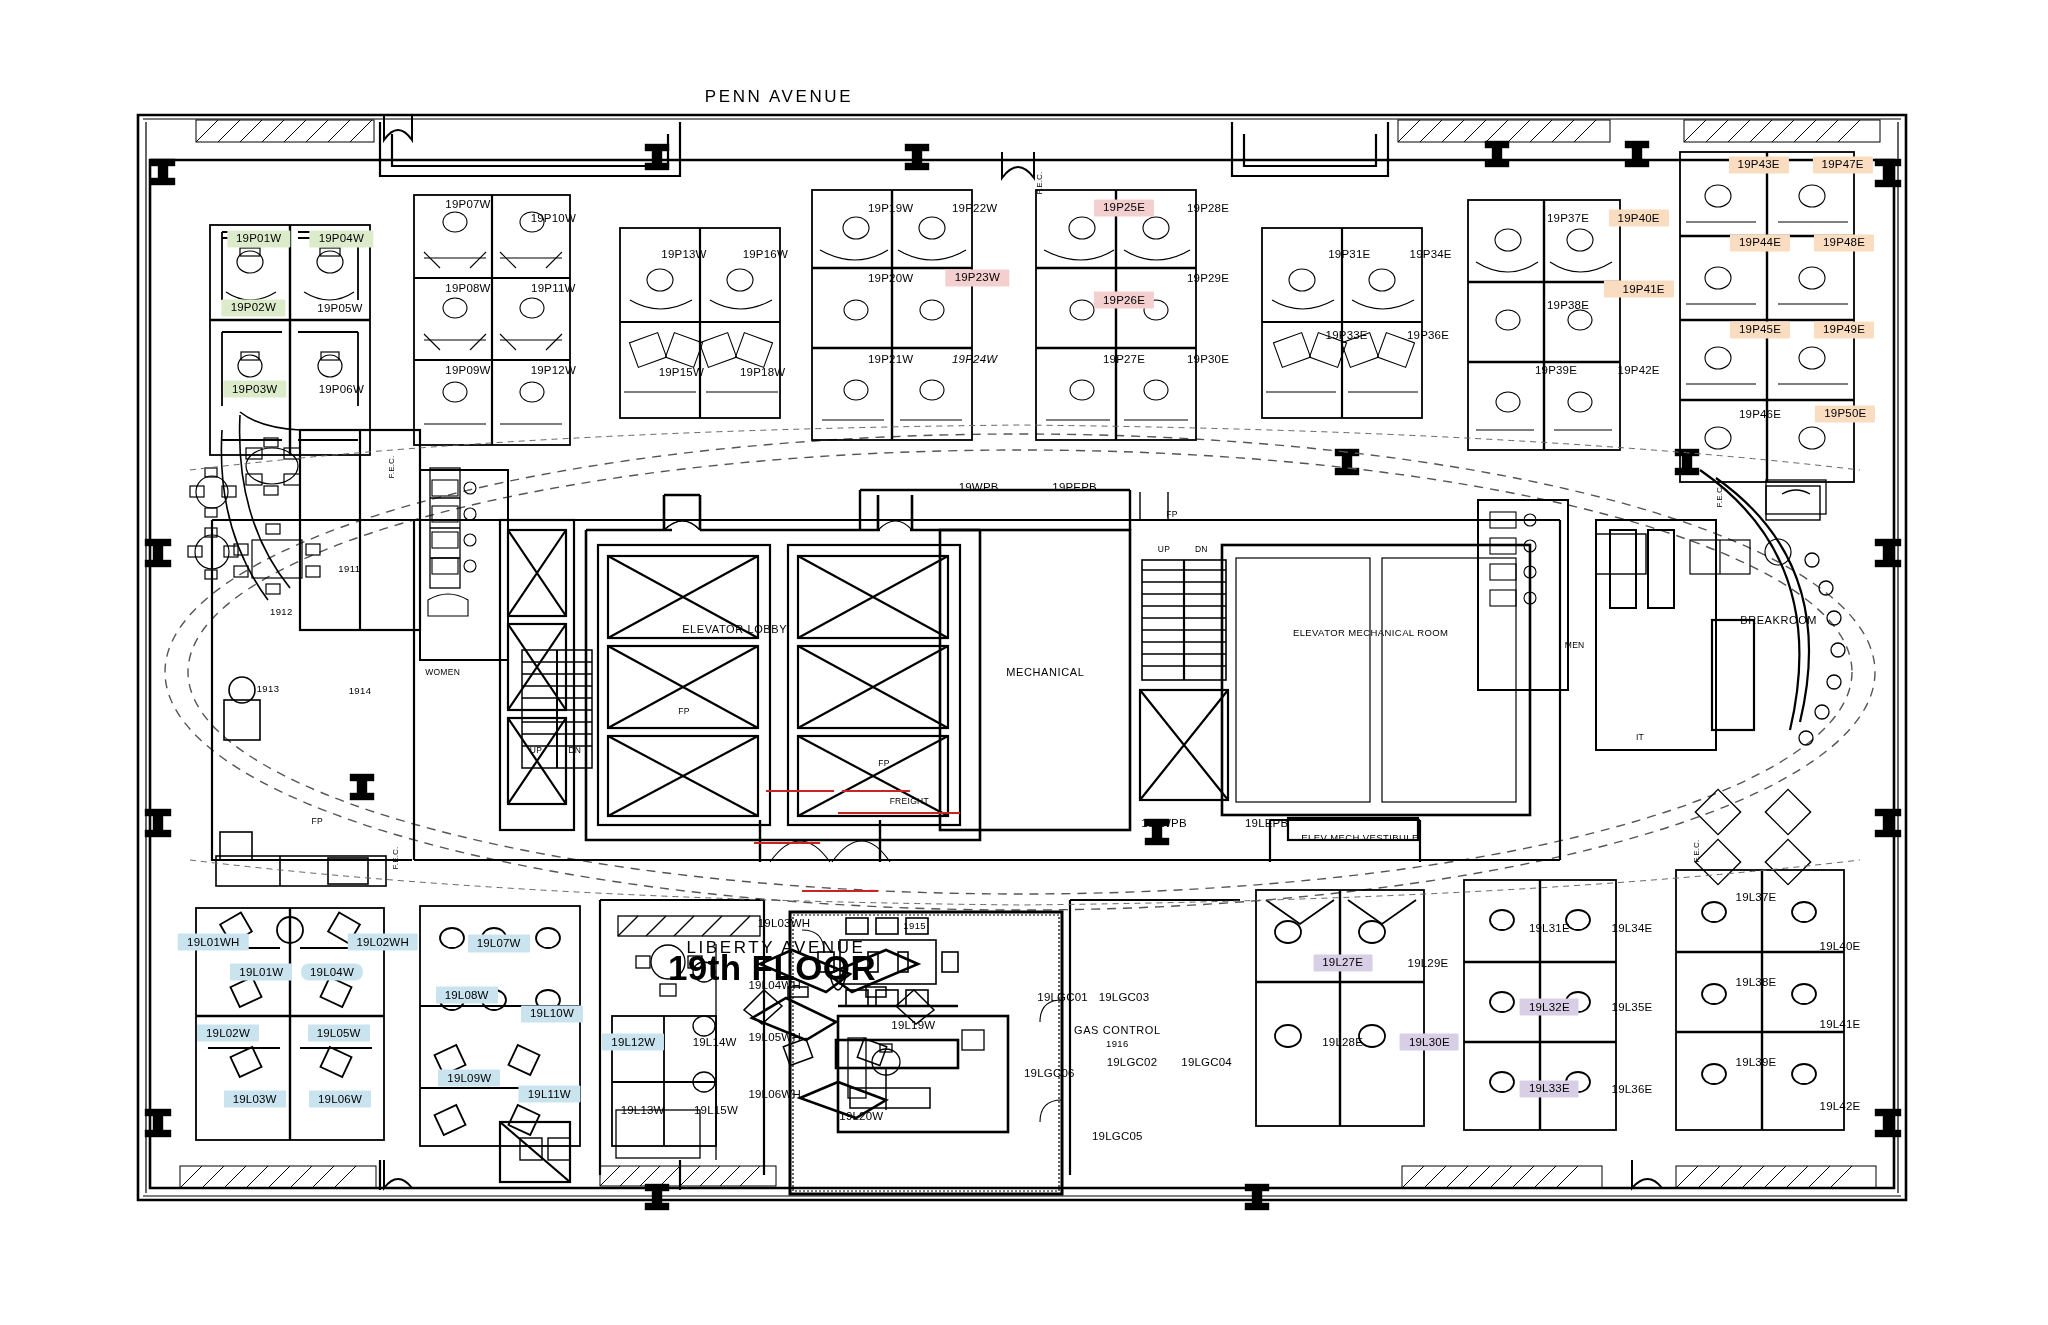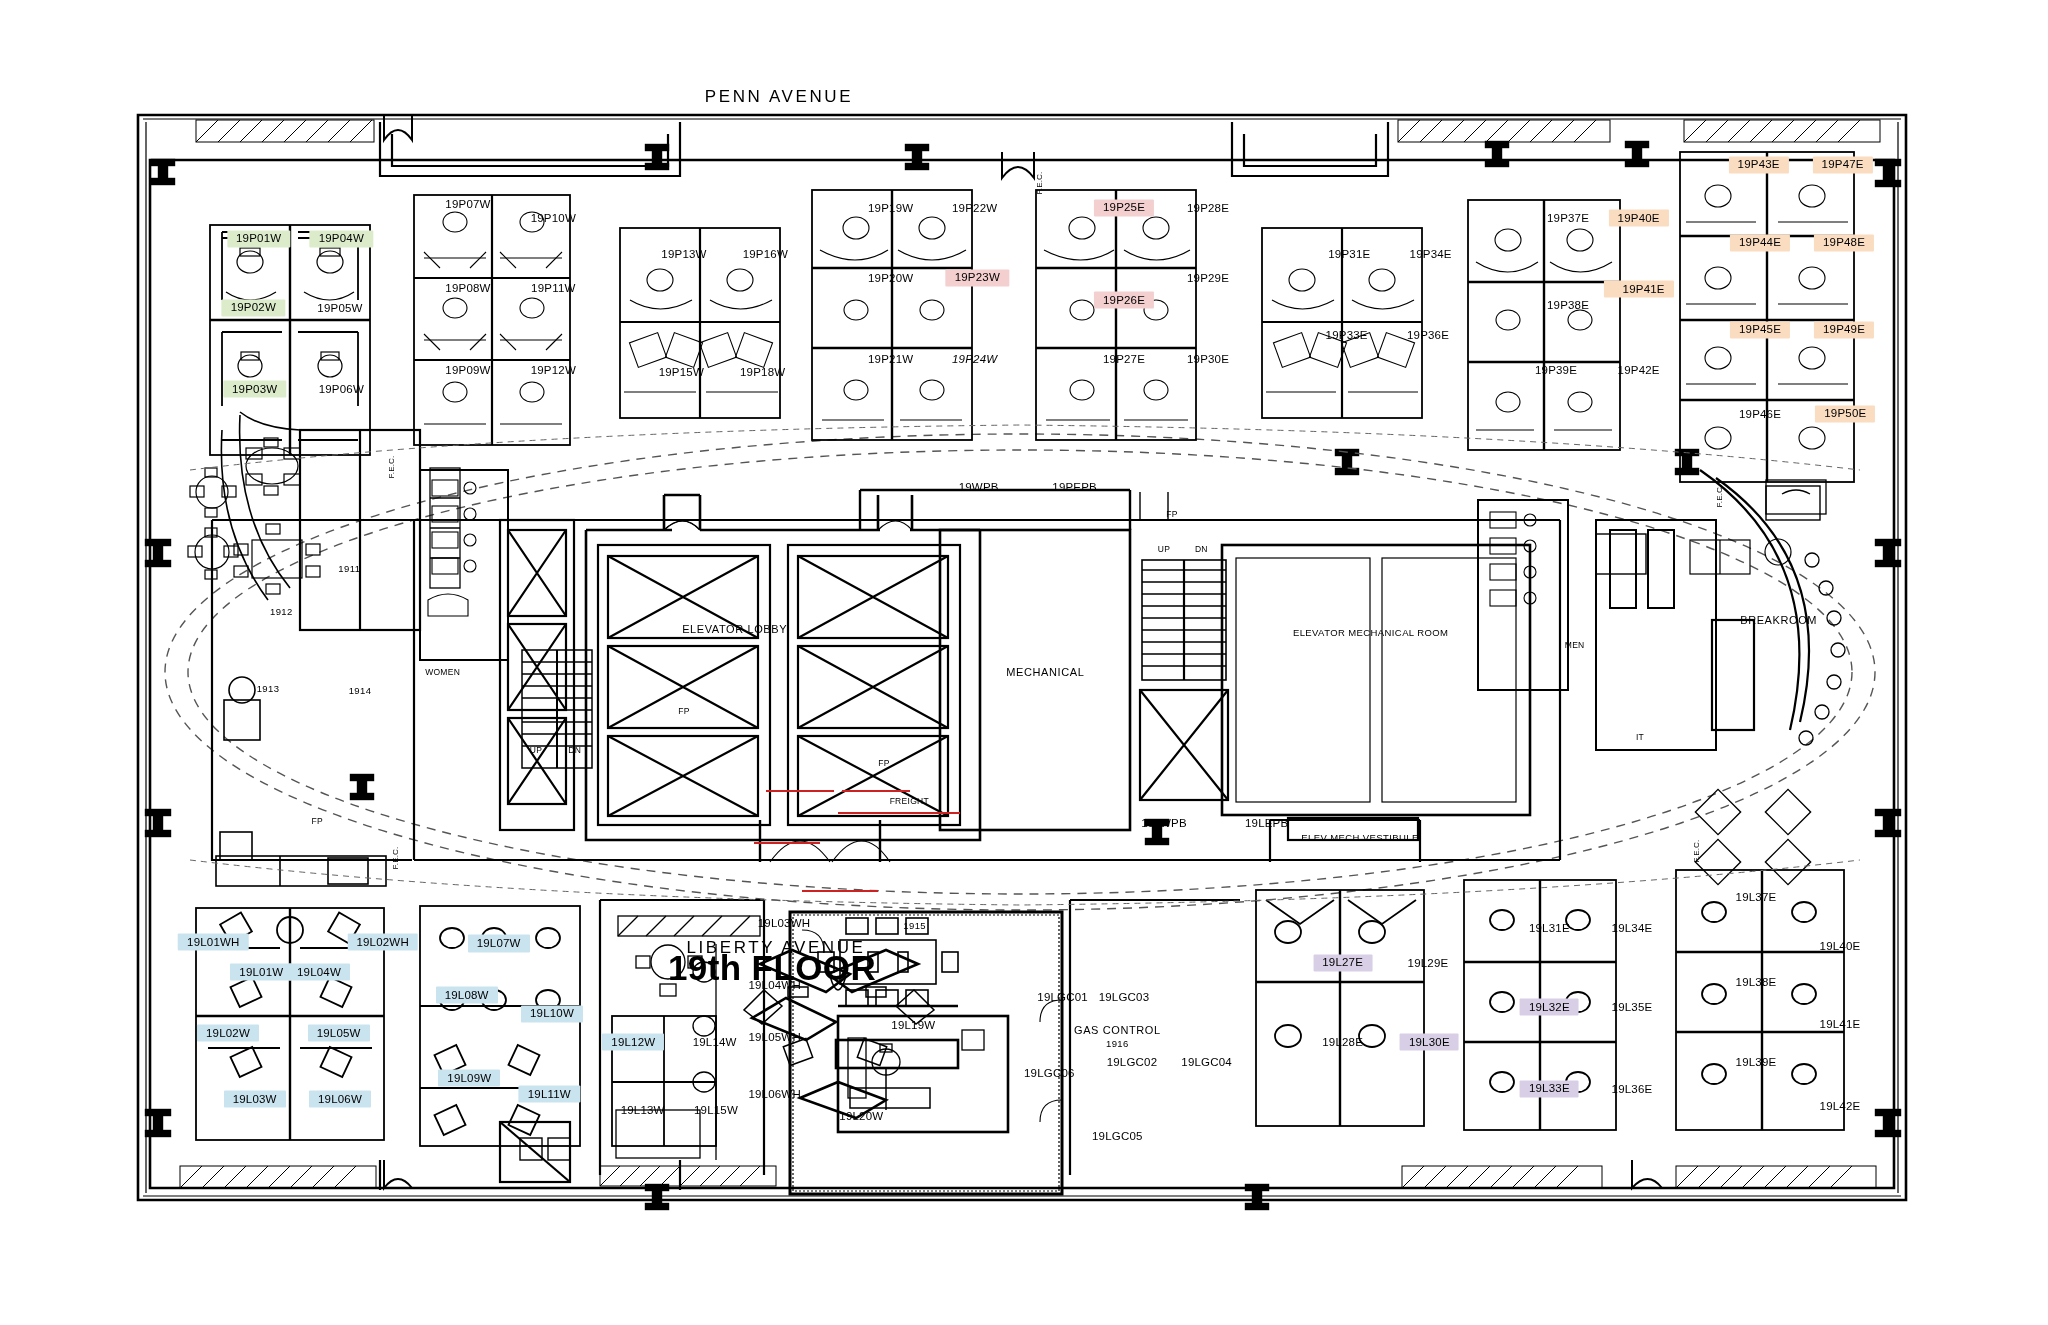--- a/index.html
+++ b/index.html
@@ -904,21 +904,21 @@
       <div class="lbl hl hl-orange" style="left: 1844px; top: 329.628px;">19P49E</div>
       <div class="lbl" style="left: 1760px; top: 413.981px;">19P46E</div>
       <div class="lbl hl hl-orange" style="left: 1845.33px; top: 413.981px;">19P50E</div>
       <div class="lbl" style="left: 978.667px; top: 486.655px;">19WPB</div>
       <div class="lbl" style="left: 1074.67px; top: 486.655px;">19PEPB</div>
       <div class="lbl" style="left: 1164px; top: 822.772px;">19LWPB</div>
       <div class="lbl" style="left: 1266.67px; top: 822.772px;">19LEPB</div>
       <div class="lbl hl hl-blue" style="left: 213.333px; top: 942.165px;">19L01WH</div>
       <div class="lbl hl hl-blue" style="left: 382.667px; top: 942.165px;">19L02WH</div>
       <div class="lbl hl hl-blue" style="left: 261.333px; top: 972.013px;">19L01W</div>
-      <div class="lbl hl hl-blue" style="left: 319px; top: 972.013px;">19L04W</div>
+      <div class="lbl hl hl-blue" style="left: 332px; top: 972.013px; border-radius: 8px;">19L04W</div>
       <div class="lbl hl hl-blue" style="left: 228px; top: 1033.01px;">19L02W</div>
       <div class="lbl hl hl-blue" style="left: 338.667px; top: 1033.01px;">19L05W</div>
       <div class="lbl hl hl-blue" style="left: 254.667px; top: 1099.19px;">19L03W</div>
       <div class="lbl hl hl-blue" style="left: 340px; top: 1099.19px;">19L06W</div>
       <div class="lbl hl hl-blue" style="left: 498.667px; top: 943.462px;">19L07W</div>
       <div class="lbl hl hl-blue" style="left: 466.667px; top: 995px;">19L08W</div>
       <div class="lbl hl hl-blue" style="left: 552px; top: 1013.54px;">19L10W</div>
       <div class="lbl hl hl-blue" style="left: 469.333px; top: 1078.43px;">19L09W</div>
       <div class="lbl hl hl-blue" style="left: 549.333px; top: 1094px;">19L11W</div>
       <div class="lbl hl hl-blue" style="left: 633.333px; top: 1042.09px;">19L12W</div>

